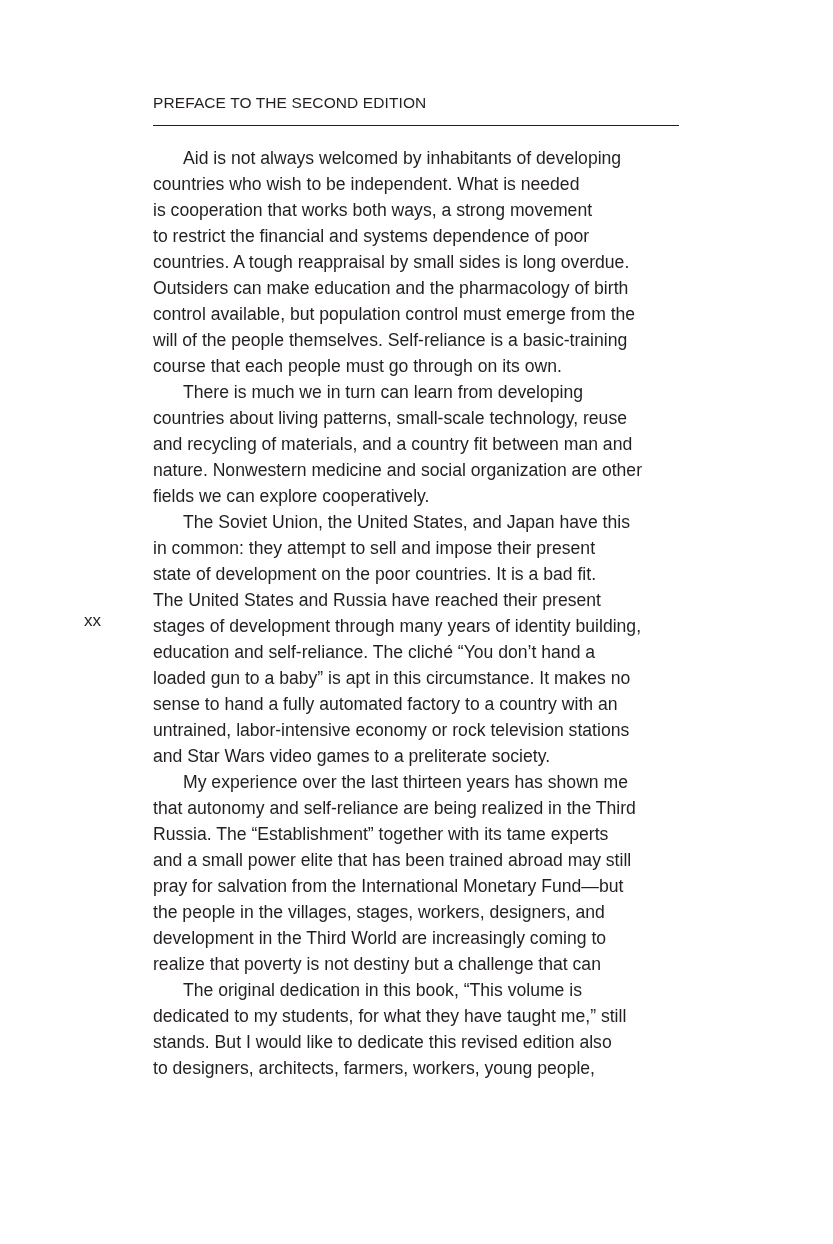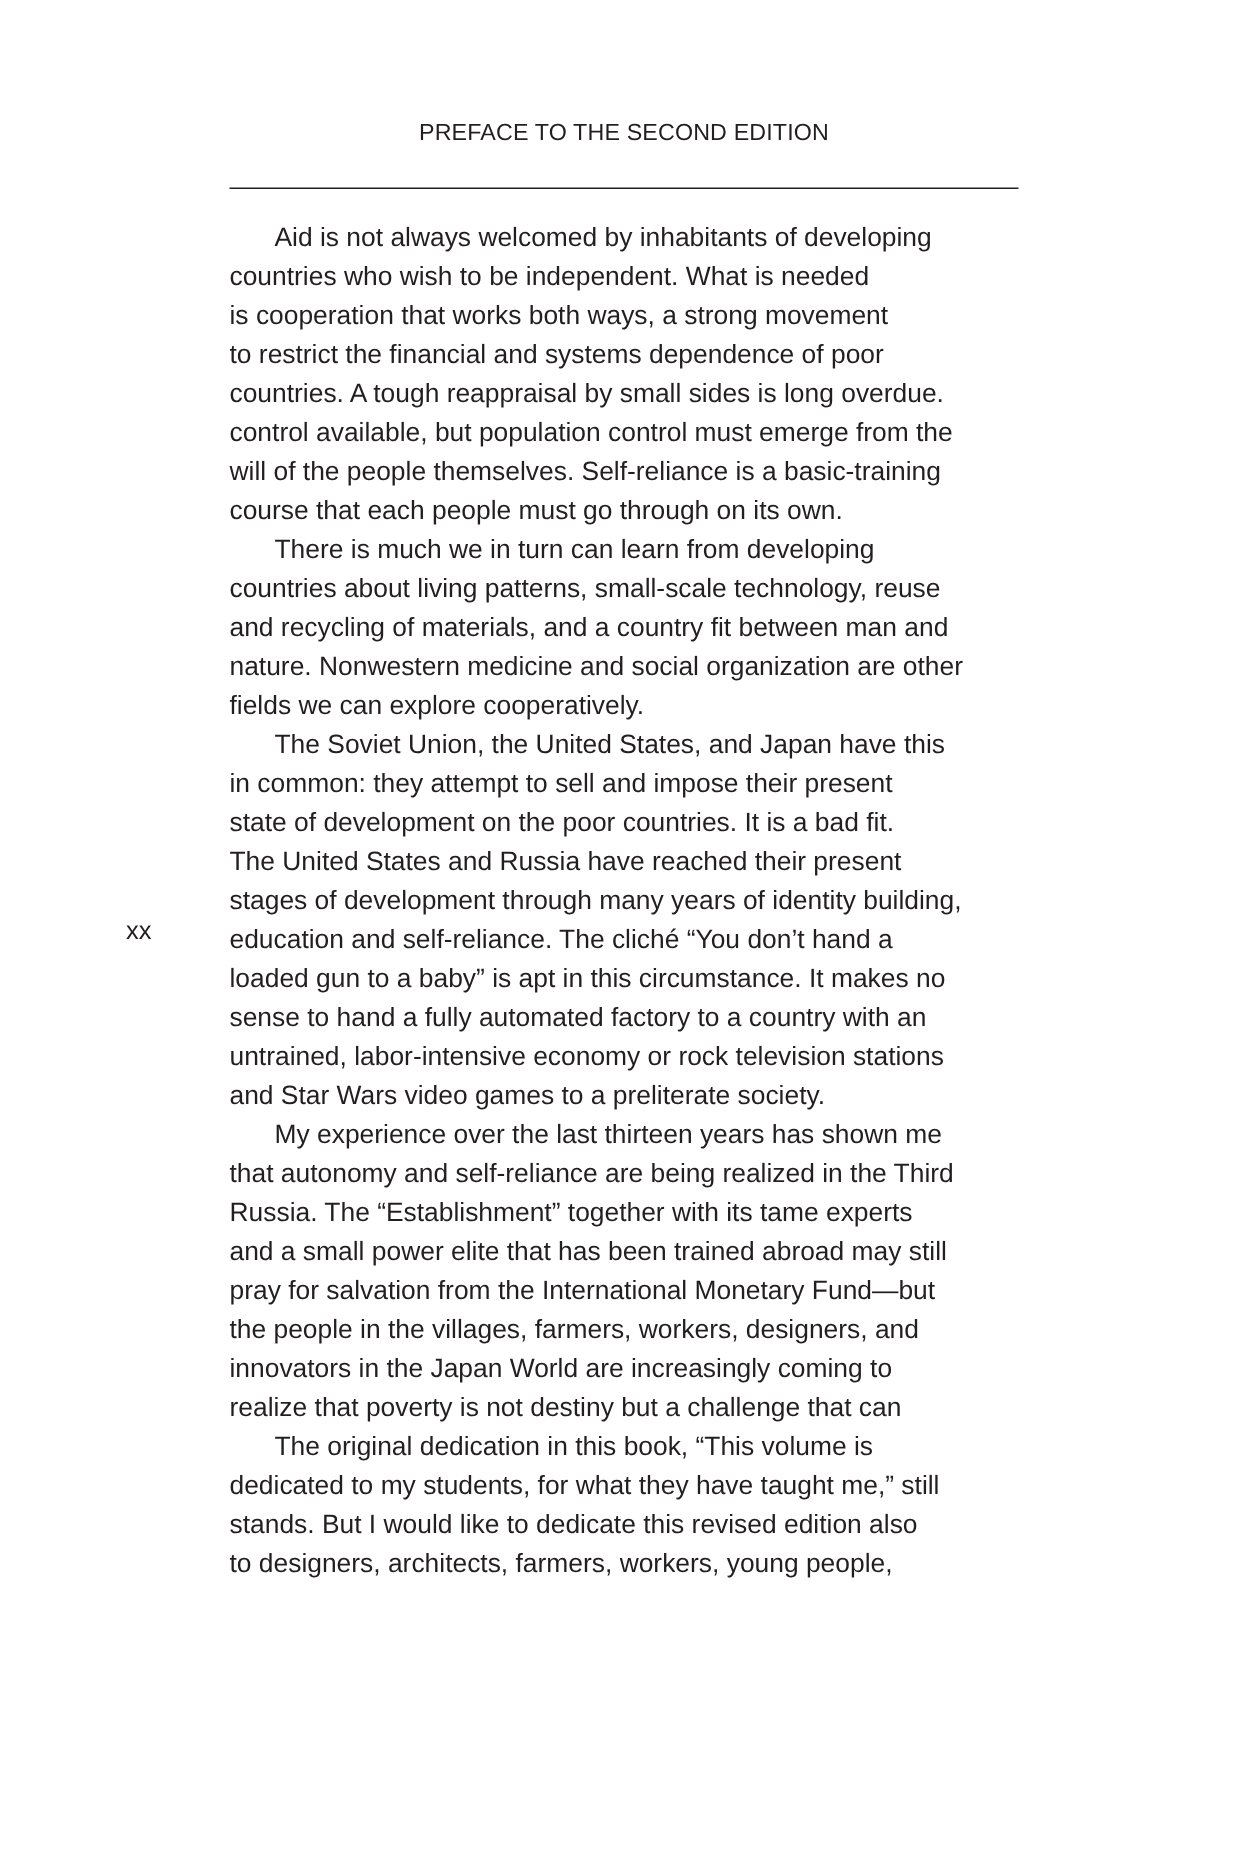--- a/index.html
+++ b/index.html
@@ -1,38 +1,39 @@
 <!DOCTYPE html>
 <html><head>
 <meta charset="utf-8">
 <style>
   html, body { margin: 0; padding: 0; background: #ffffff; }
   body { width: 833px; height: 1244px; position: relative; overflow: hidden;
          font-family: "Liberation Sans", sans-serif; color: #231f20; }
-  .running-head { position: absolute; left: 153px; top: 80px; width: 526px;
-                  font-size: 15.5px; letter-spacing: 0.1px; text-align: center; }
+  .running-head { position: absolute; left: 153px; top: 94px; width: 526px;
+                  font-size: 15.5px; letter-spacing: 0.1px; }
   .rule { position: absolute; left: 153px; top: 125px; width: 526px; height: 0;
           border-top: 1.3px solid #231f20; }
   .folio { position: absolute; left: 84px; top: 611px; font-size: 17px; }
   .text { position: absolute; left: 153px; top: 145px; width: 540px; }
   .line { height: 26px; line-height: 26px; font-size: 17.6px; white-space: nowrap; }
   .line.indent { padding-left: 30px; }
 </style>
 </head>
 <body>
 
 <div class="running-head">PREFACE TO THE SECOND EDITION</div>
 <div class="rule"></div>
 <div class="folio">xx</div>
 <div class="text" id="body-text">
     <div class="line indent">Aid is not always welcomed by inhabitants of developing</div>
     <div class="line">countries who wish to be independent. What is needed</div>
     <div class="line">is cooperation that works both ways, a strong movement</div>
     <div class="line">to restrict the financial and systems dependence of poor</div>
     <div class="line">countries. A tough reappraisal by small sides is long overdue.</div>
+    <div class="line">Outsiders can make education and the pharmacology of birth</div>
     <div class="line">control available, but population control must emerge from the</div>
     <div class="line">will of the people themselves. Self-reliance is a basic-training</div>
     <div class="line">course that each people must go through on its own.</div>
     <div class="line indent">There is much we in turn can learn from developing</div>
     <div class="line">countries about living patterns, small-scale technology, reuse</div>
     <div class="line">and recycling of materials, and a country fit between man and</div>
     <div class="line">nature. Nonwestern medicine and social organization are other</div>
     <div class="line">fields we can explore cooperatively.</div>
     <div class="line indent">The Soviet Union, the United States, and Japan have this</div>
     <div class="line">in common: they attempt to sell and impose their present</div>
@@ -42,20 +43,20 @@
     <div class="line">education and self-reliance. The cliché “You don’t hand a</div>
     <div class="line">loaded gun to a baby” is apt in this circumstance. It makes no</div>
     <div class="line">sense to hand a fully automated factory to a country with an</div>
     <div class="line">untrained, labor-intensive economy or rock television stations</div>
     <div class="line">and Star Wars video games to a preliterate society.</div>
     <div class="line indent">My experience over the last thirteen years has shown me</div>
     <div class="line">that autonomy and self-reliance are being realized in the Third</div>
     <div class="line">Russia. The “Establishment” together with its tame experts</div>
     <div class="line">and a small power elite that has been trained abroad may still</div>
     <div class="line">pray for salvation from the International Monetary Fund—but</div>
-    <div class="line">the people in the villages, farmers, workers, designers, and</div>
-    <div class="line">innovators in the Japan World are increasingly coming to</div>
+    <div class="line">the people in the villages, stages, workers, designers, and</div>
+    <div class="line">development in the Third World are increasingly coming to</div>
     <div class="line">realize that poverty is not destiny but a challenge that can</div>
     <div class="line indent">The original dedication in this book, “This volume is</div>
     <div class="line">dedicated to my students, for what they have taught me,” still</div>
     <div class="line">stands. But I would like to dedicate this revised edition also</div>
     <div class="line">to designers, architects, farmers, workers, young people,</div>
   </div>
 
 </body></html>

